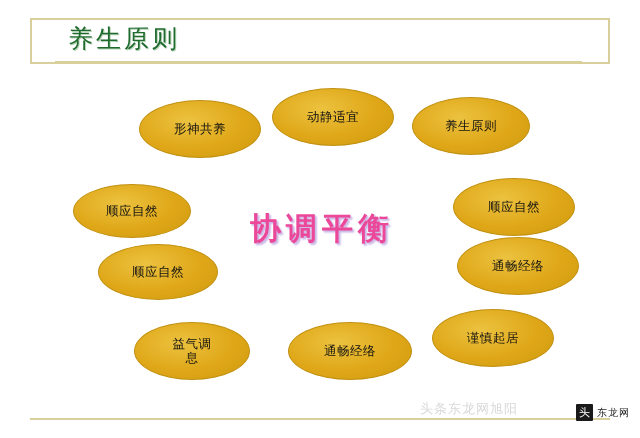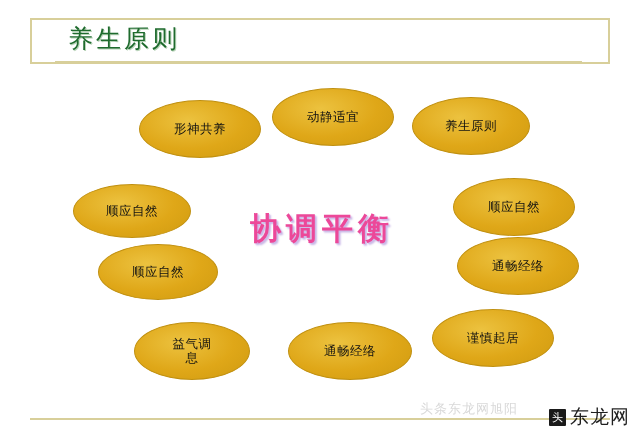--- a/index.html
+++ b/index.html
@@ -109,21 +109,21 @@
     background: #1a1a1a;
     color: #ffffff;
     font-size: 11px;
     line-height: 17px;
     text-align: center;
     font-family: "DejaVu Sans", sans-serif;
     border-radius: 1px;
   }
   #wm-text {
     font-family: "DejaVu Sans", sans-serif;
-    font-size: 19px;
+    font-size: 10px;
     color: #1f1f1f;
     letter-spacing: 1px;
   }
   #ghost-text {
     position: absolute;
     left: 420px;
     top: 400px;
     font-family: "DejaVu Sans", sans-serif;
     font-size: 13px;
     color: #d9d9d9;

